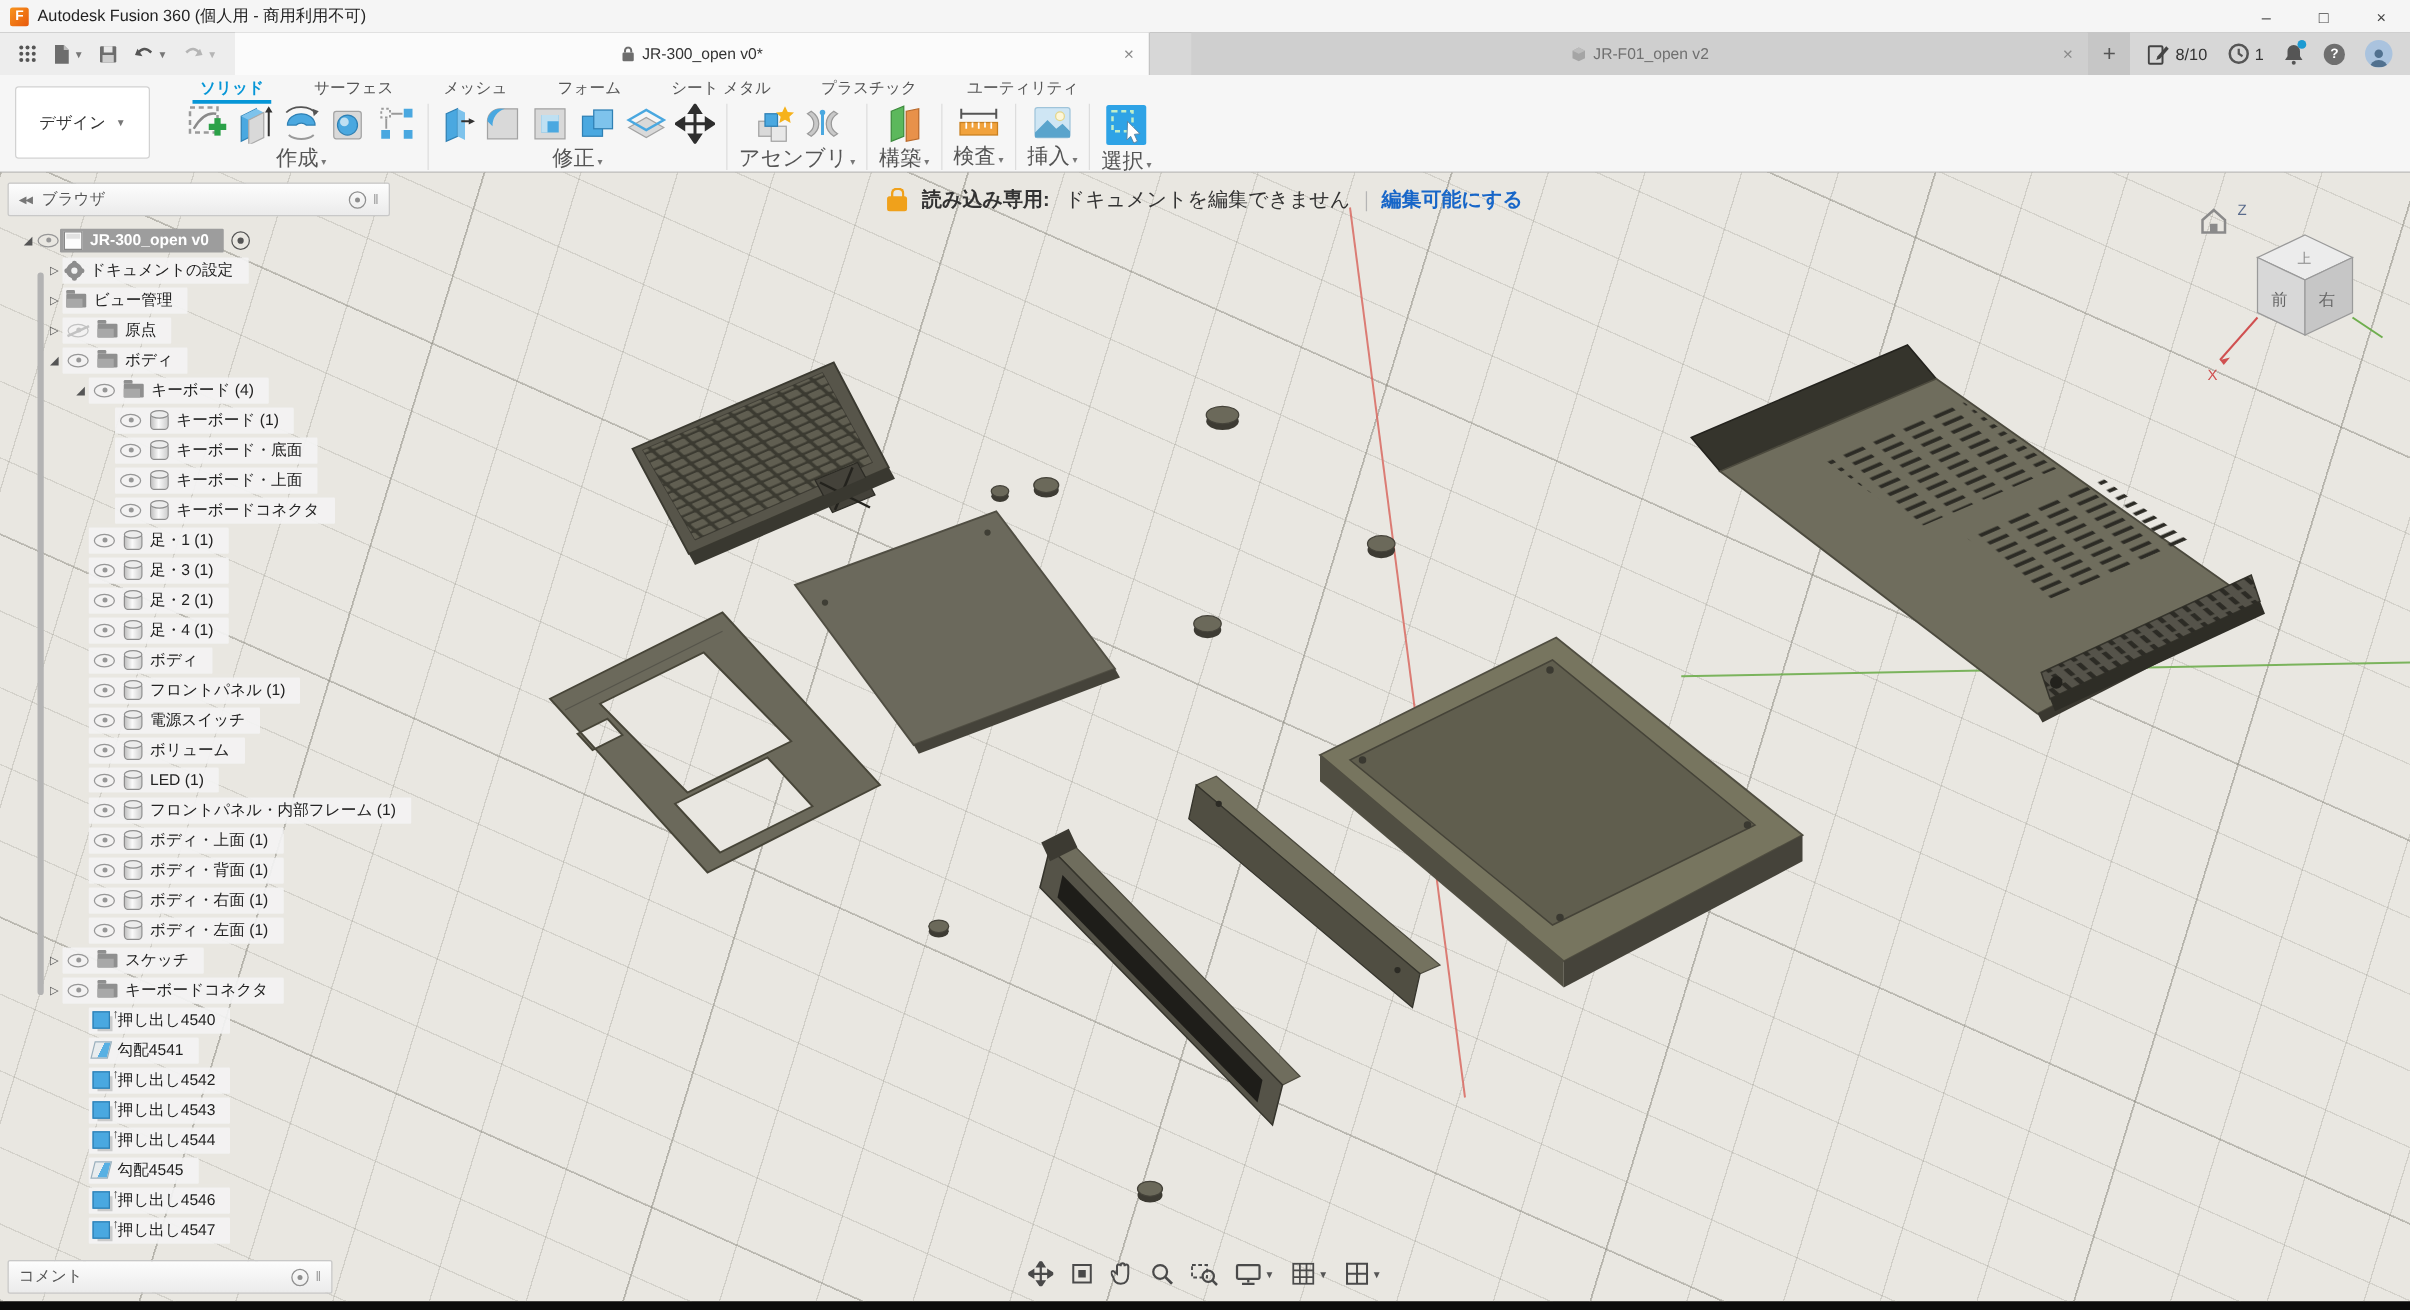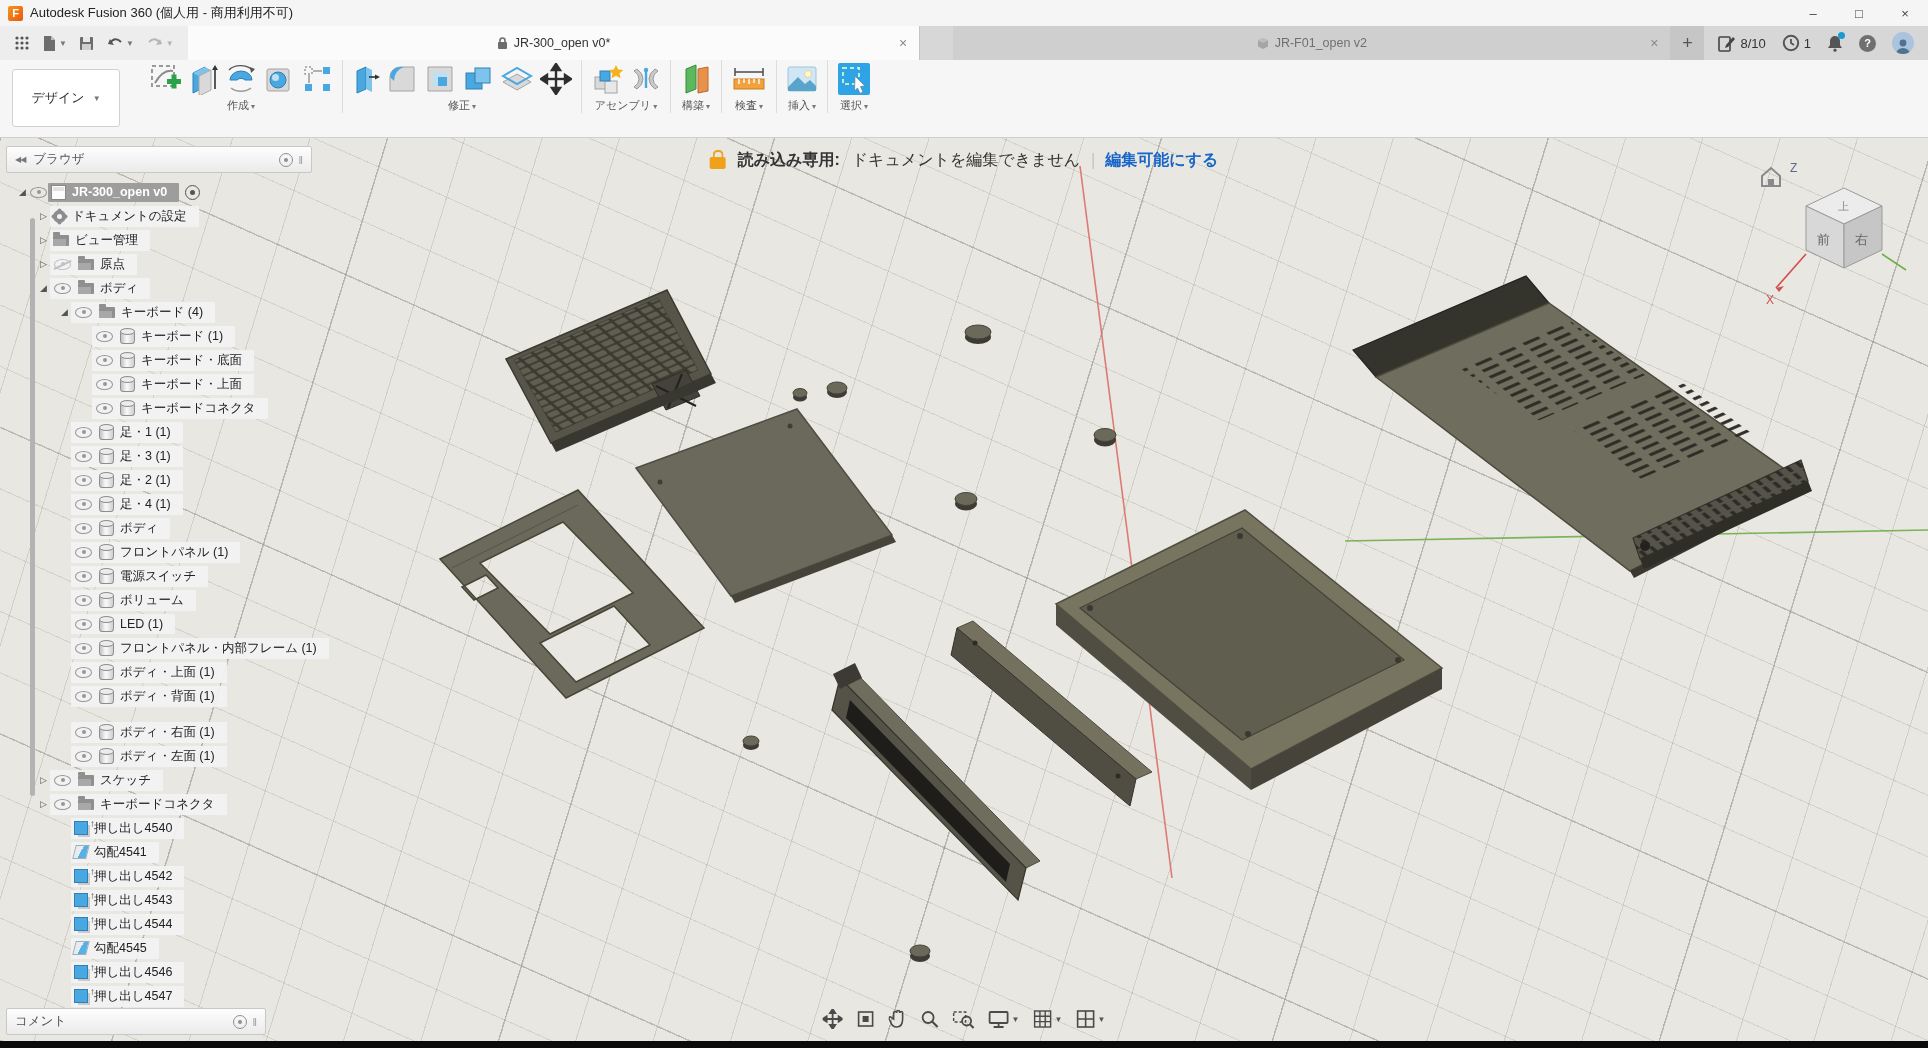--- a/index.html
+++ b/index.html
@@ -36,21 +36,21 @@
   .ribbon{height:77px;background:#f6f6f6;border-bottom:1px solid #cfcfcf;position:relative;flex:none;}
   .design-btn{position:absolute;left:12px;top:9px;width:106px;height:56px;background:#fff;border:1px solid #d2d2d2;border-radius:3px;display:flex;align-items:center;justify-content:center;font-size:13px;color:#333;gap:6px;}
   .rtabs{display:flex;gap:0;padding-left:140px;height:23px;align-items:flex-end;}
   .rtab{font-size:12.5px;color:#555;padding:2px 20px 4px;position:relative;}
   .rtab.active{color:#0696d7;font-weight:bold;}
   .rtab.active::after{content:'';position:absolute;left:14px;right:14px;bottom:0;height:3px;background:#0696d7;}
   .rgroups{display:flex;padding-left:140px;height:53px;}
   .rgroup{display:flex;flex-direction:column;align-items:center;justify-content:flex-start;padding:0 9px;border-right:1px solid #ddd;}
   .rgroup:last-child{border-right:none;}
   .gicons{display:flex;align-items:center;gap:6px;height:38px;}
-  .glabel{font-size:11px;color:#555;margin-top:0px;}
+  .glabel{font-size:17px;color:#555;margin-top:0px;}
   .glabel::after{content:' ▾';font-size:8px;color:#777;}
   .tool{display:inline-flex;align-items:center;justify-content:center;}
 
   
   .viewport{position:relative;height:903px;flex:none;background-color:#e9e7e1;
     background-image:
       repeating-linear-gradient(107deg, rgba(135,133,123,.25) 0 1px, transparent 1px 74px),
       repeating-linear-gradient(24deg, rgba(135,133,123,.22) 0 1px, transparent 1px 56px),
       repeating-linear-gradient(107deg, rgba(110,108,98,.30) 0 1.5px, transparent 1.5px 370px),
       repeating-linear-gradient(24deg, rgba(110,108,98,.28) 0 1.5px, transparent 1.5px 280px);
@@ -232,20 +232,29 @@
         </span>
       </div>
     </div>
   </div>
 
   <div class="ribbon">
     <div class="design-btn">
       <span>デザイン</span>
       <span class="caret">▼</span>
     </div>
+    <div class="rtabs">
+        <span class="rtab active">ソリッド</span>
+        <span class="rtab">サーフェス</span>
+        <span class="rtab">メッシュ</span>
+        <span class="rtab">フォーム</span>
+        <span class="rtab">シート メタル</span>
+        <span class="rtab">プラスチック</span>
+        <span class="rtab">ユーティリティ</span>
+      </div>
     <div class="rgroups">
 
       <div class="rgroup">
         <div class="gicons">
           <span class="tool">
             <svg width="34" height="32" viewBox="0 0 34 32">
                 <rect x="3" y="3" width="22" height="20" fill="none" stroke="#9a9a9a" stroke-width="2" stroke-dasharray="4 3"></rect>
                 <path d="M6 20 Q14 6 24 8" fill="none" stroke="#8a8a8a" stroke-width="2"></path>
                 <rect x="18" y="16" width="14" height="5" fill="#2ba148"></rect>
                 <rect x="22.5" y="11.5" width="5" height="14" fill="#2ba148"></rect>
@@ -730,21 +739,21 @@
             </span>
           </div>
           <div class="trow" style="padding-left: 52px;">
             <span class="twisty empty">▷</span>
             <span class="chip">
               <span class="i-eye"></span>
               <span class="ti ti-body"></span>
               <span class="tlabel">ボディ・背面 (1)</span>
             </span>
           </div>
-          <div class="trow" style="padding-left: 52px; margin-top: 12px;">
+          <div class="trow" style="padding-left: 52px;">
             <span class="twisty empty">▷</span>
             <span class="chip">
               <span class="i-eye"></span>
               <span class="ti ti-body"></span>
               <span class="tlabel">ボディ・右面 (1)</span>
             </span>
           </div>
           <div class="trow" style="padding-left: 52px;">
             <span class="twisty empty">▷</span>
             <span class="chip">

